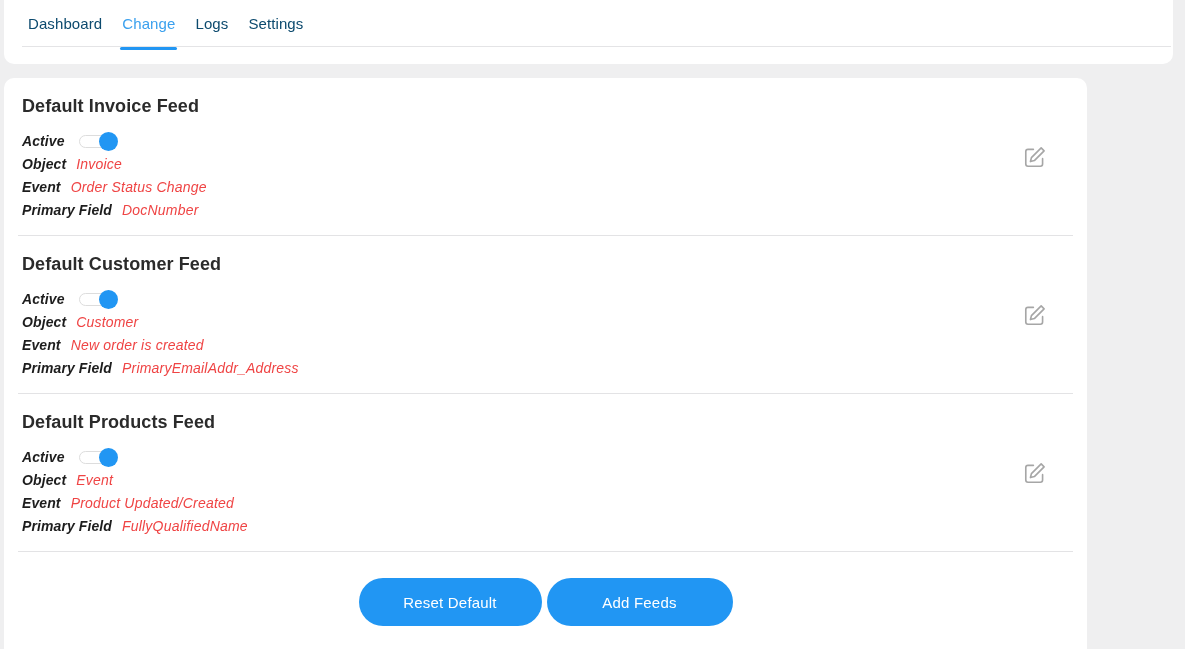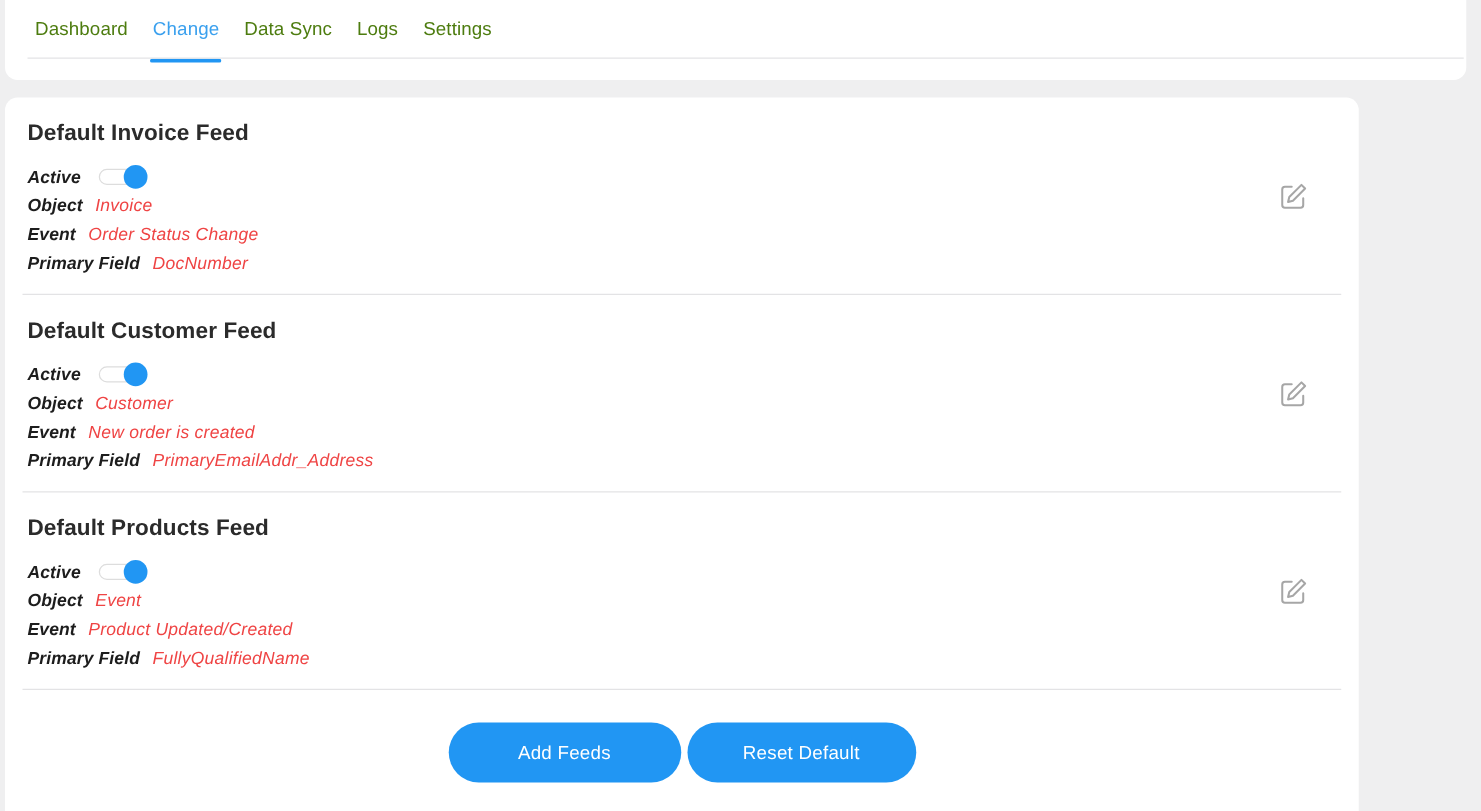--- a/index.html
+++ b/index.html
@@ -36,21 +36,21 @@
     top: 12px;
     display: flex;
     align-items: flex-start;
   }
 
   .tab {
     position: relative;
     padding: 2px 10px 16px 10px;
     font-size: 15px;
     line-height: 20px;
-    color: #4d7c0f;
+    color: #0c4a6e;
     letter-spacing: .1px;
     cursor: pointer;
     white-space: nowrap;
   }
 
   .tab.active { color: #3aa0ee; }
 
   .tab.active::after {
     content: "";
     position: absolute;
@@ -212,23 +212,20 @@
 
   <div class="nav-panel">
     <div class="tabs">
       <div class="tab">
         <span>Dashboard</span>
       </div>
       <div class="tab active">
         <span>Change</span>
       </div>
       <div class="tab">
-        <span>Data Sync</span>
-      </div>
-      <div class="tab">
         <span>Logs</span>
       </div>
       <div class="tab">
         <span>Settings</span>
       </div>
     </div>
     <div class="tab-underline"></div>
   </div>
 
   <div class="content-panel">
@@ -326,18 +323,18 @@
         <svg width="26" height="26" viewBox="0 0 24 24" fill="none">
           <path d="M19 13.5V18.5C19 19.6 18.1 20.5 17 20.5H5.5C4.4 20.5 3.5 19.6 3.5 18.5V7C3.5 5.9 4.4 5 5.5 5H10.5" stroke="#a6a6a6" stroke-width="1.5" stroke-linecap="round" stroke-linejoin="round"></path>
           <path d="M17.7 3.6L20.4 6.3L11.4 15.3L7.8 16.2L8.7 12.6L17.7 3.6Z" stroke="#a6a6a6" stroke-width="1.5" stroke-linecap="round" stroke-linejoin="round"></path>
         </svg>
       </div>
     </div>
 
     <div class="footer-divider"></div>
 
     <div class="footer">
+      <button class="btn reset">Reset Default</button>
       <button class="btn">Add Feeds</button>
-      <button class="btn reset">Reset Default</button>
     </div>
 
   </div>
 </div>
 
 </body></html>

